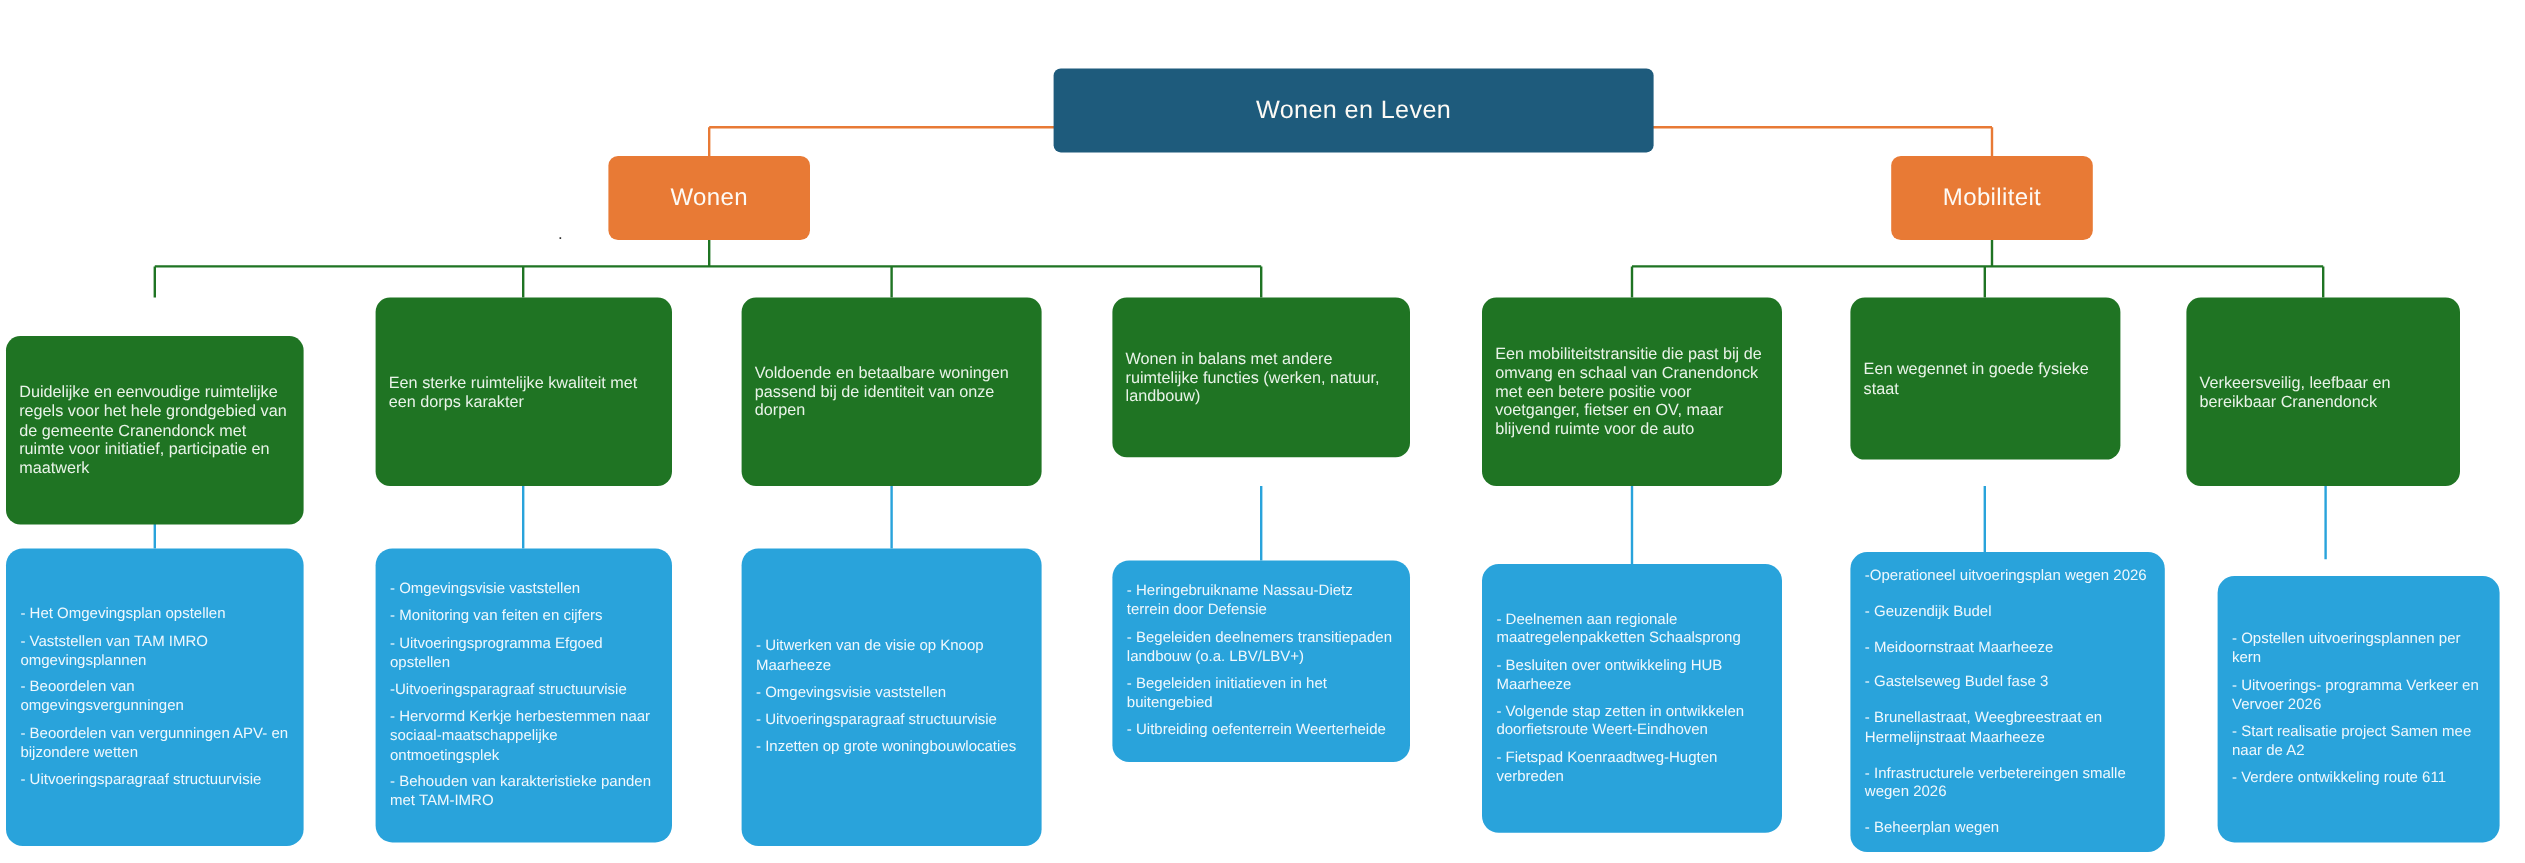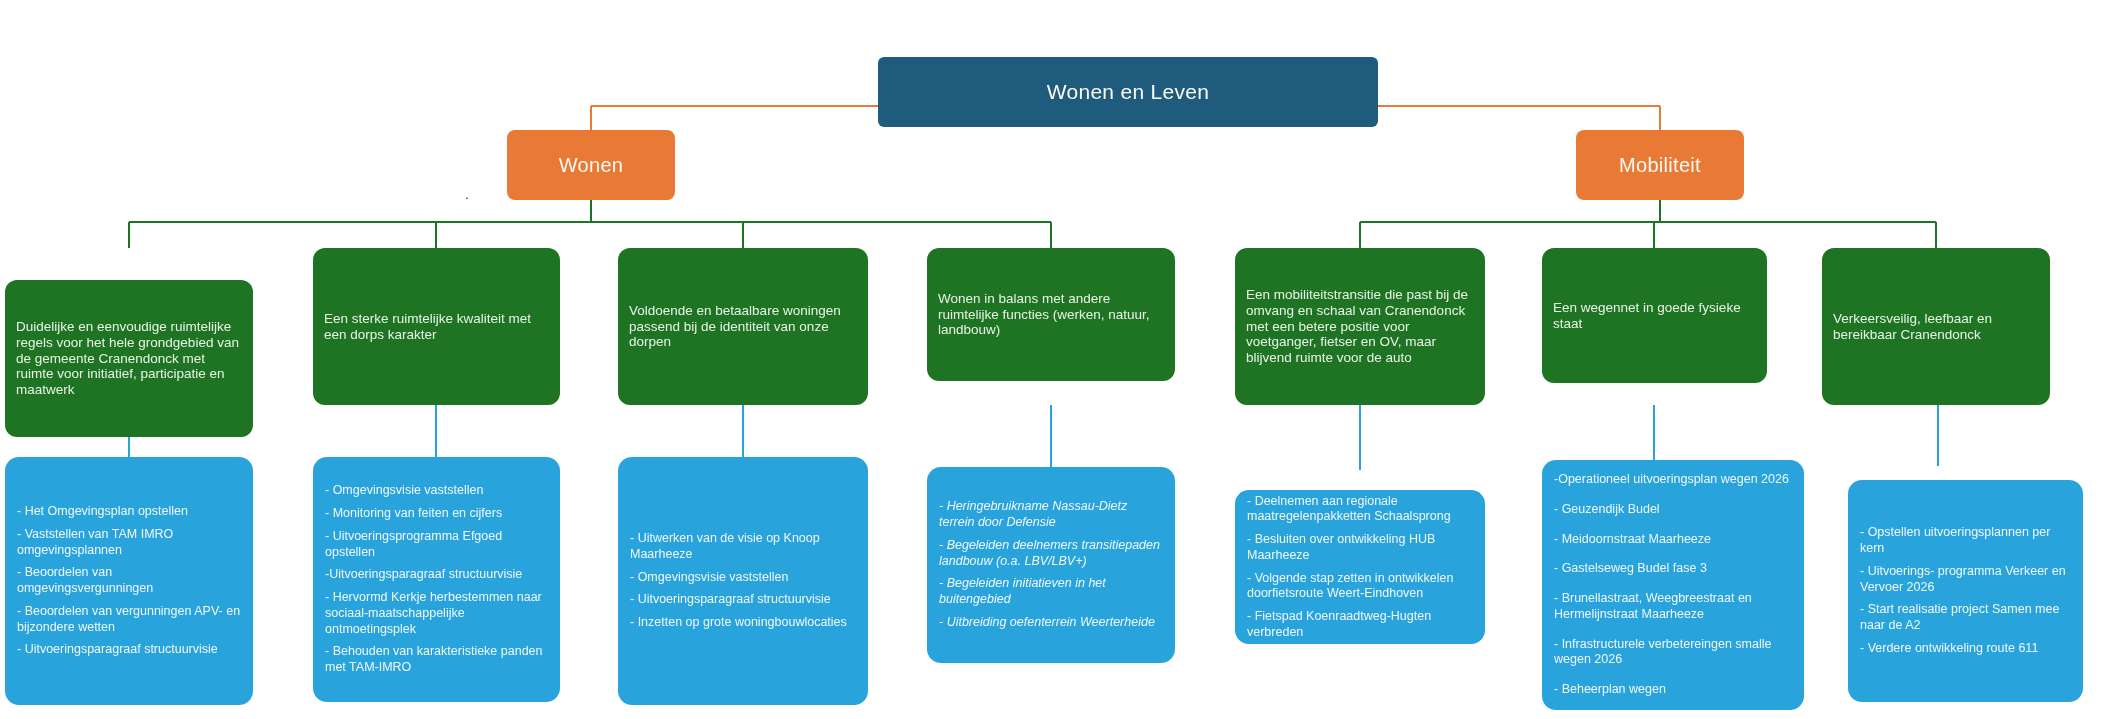--- a/index.html
+++ b/index.html
@@ -125,28 +125,28 @@
     <div class="action">- Behouden van karakteristieke panden met TAM-IMRO</div>
   </div>
 
   <div class="node actions" style="left:618px;top:457px;width:250px;height:248px;">
     <div class="action">- Uitwerken van de visie op Knoop Maarheeze</div>
     <div class="action">- Omgevingsvisie vaststellen</div>
     <div class="action">- Uitvoeringsparagraaf structuurvisie</div>
     <div class="action">- Inzetten op grote woningbouwlocaties</div>
   </div>
 
-  <div class="node actions" style="left:927px;top:467px;width:248px;height:196px;font-style:italic;">
+  <div class="node actions" style="left:927px;top:467px;width:248px;height:168px;">
     <div class="action">- Heringebruikname Nassau-Dietz terrein door Defensie</div>
     <div class="action">- Begeleiden deelnemers transitiepaden landbouw (o.a. LBV/LBV+)</div>
     <div class="action">- Begeleiden initiatieven in het buitengebied</div>
     <div class="action">- Uitbreiding oefenterrein Weerterheide</div>
   </div>
 
-  <div class="node actions" style="left:1235px;top:470px;width:250px;height:154px;margin-top:20px;">
+  <div class="node actions" style="left:1235px;top:470px;width:250px;height:224px;">
     <div class="action">- Deelnemen aan regionale maatregelenpakketten Schaalsprong</div>
     <div class="action">- Besluiten over ontwikkeling HUB Maarheeze</div>
     <div class="action">- Volgende stap zetten in ontwikkelen doorfietsroute Weert-Eindhoven</div>
     <div class="action">- Fietspad Koenraadtweg-Hugten verbreden</div>
   </div>
 
   <div class="node actions" style="left:1542px;top:460px;width:262px;height:250px;gap:7px;justify-content:space-between;">
     <div class="action">-Operationeel uitvoeringsplan wegen 2026</div>
     <div class="action">- Geuzendijk Budel</div>
     <div class="action">- Meidoornstraat Maarheeze</div>

